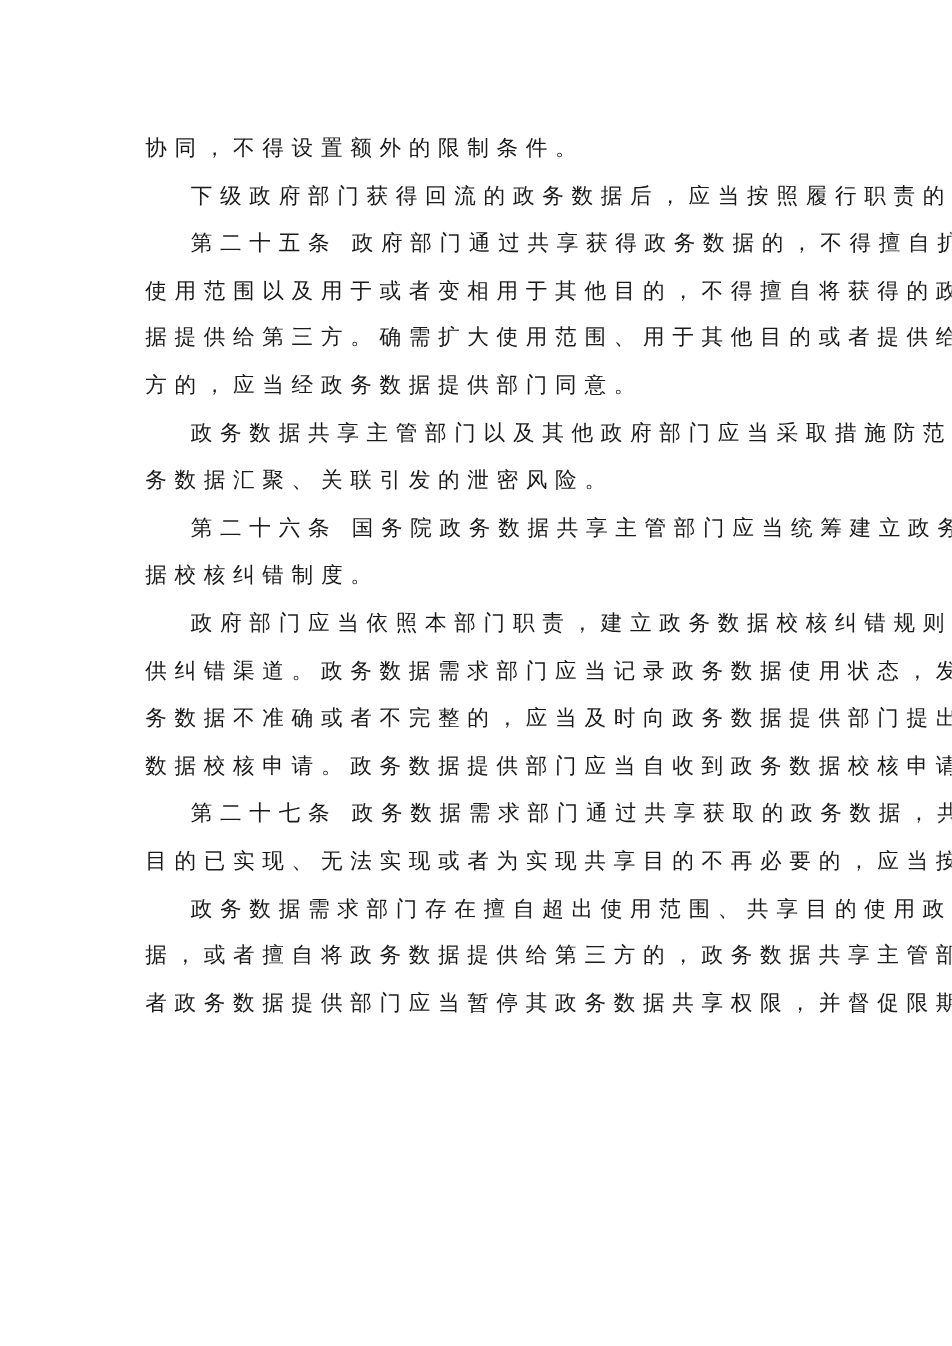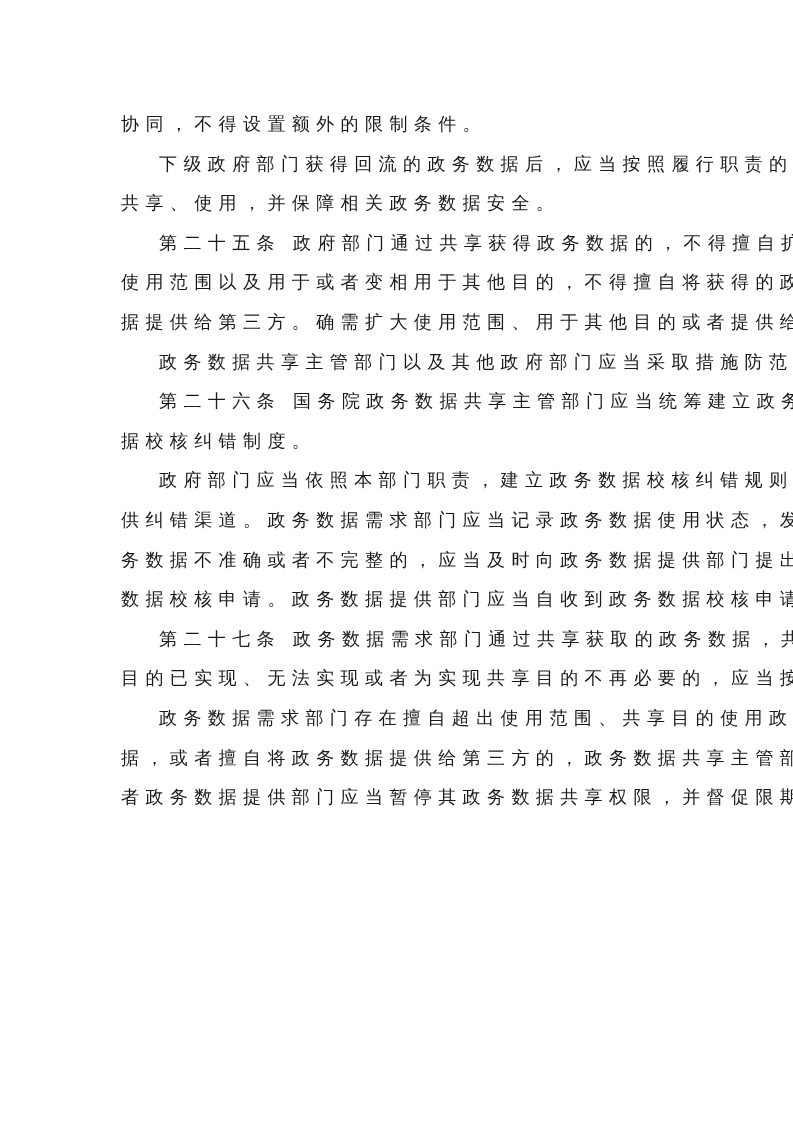--- a/index.html
+++ b/index.html
@@ -45,31 +45,32 @@
 
 <div class="page">
   <div class="content">
 
     <div>
       <div class="line">协同，不得设置额外的限制条件。</div>
     </div>
 
     <div>
       <div class="line indent">下级政府部门获得回流的政务数据后，应当按照履行职责的需要</div>
-      <div class="line">共享、使用，并保障相关政务数据安全。</div>
     </div>
 
     <div>
       <div class="line indent">第二十五条 政府部门通过共享获得政务数据的，不得擅自扩大</div>
       <div class="line">使用范围以及用于或者变相用于其他目的，不得擅自将获得的政务数</div>
       <div class="line">据提供给第三方。确需扩大使用范围、用于其他目的或者提供给第三</div>
+      <div class="line">方的，应当经政务数据提供部门同意。</div>
     </div>
 
     <div>
       <div class="line indent">政务数据共享主管部门以及其他政府部门应当采取措施防范政</div>
+      <div class="line">务数据汇聚、关联引发的泄密风险。</div>
     </div>
 
     <div>
       <div class="line indent">第二十六条 国务院政务数据共享主管部门应当统筹建立政务数</div>
       <div class="line">据校核纠错制度。</div>
     </div>
 
     <div>
       <div class="line indent">政府部门应当依照本部门职责，建立政务数据校核纠错规则，提</div>
       <div class="line">供纠错渠道。政务数据需求部门应当记录政务数据使用状态，发现政</div>

